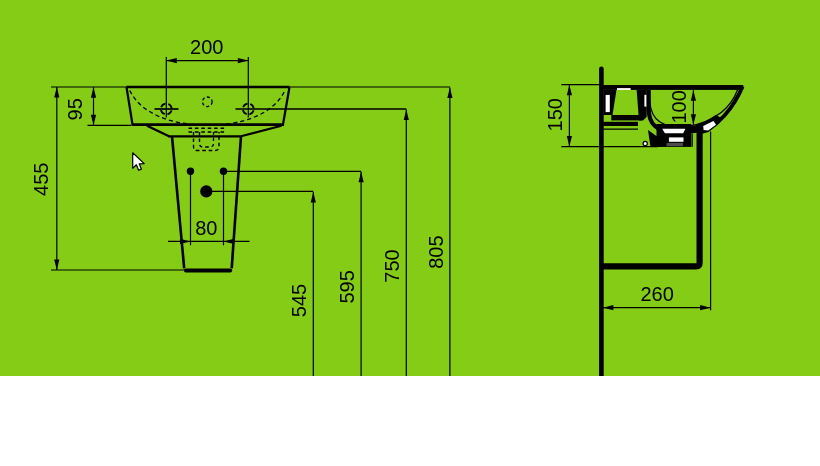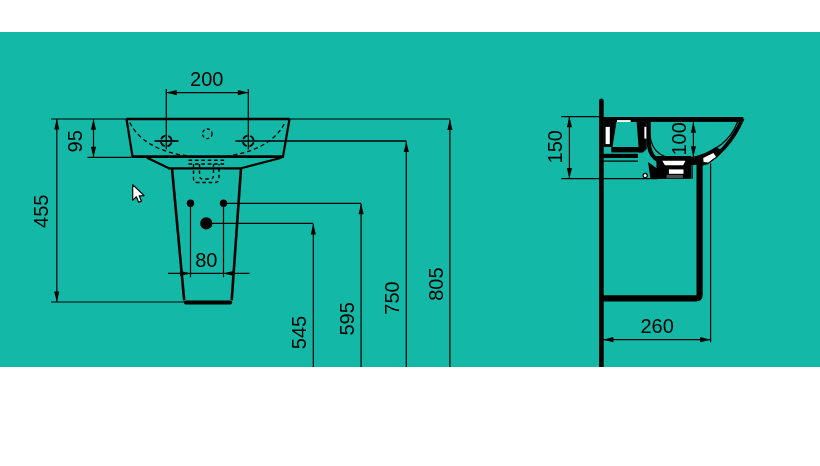--- a/index.html
+++ b/index.html
@@ -1,16 +1,16 @@
 <!DOCTYPE html>
 <html><head>
 <meta charset="utf-8">
 <style>
   html,body{margin:0;padding:0;background:#ffffff;}
-  .wrap{width:820px;height:335px;position:relative;overflow:hidden;background:#14b8a6;margin-top:32px;}
+  .wrap{width:820px;height:376px;position:relative;overflow:hidden;background:#84cc16;}
   svg{display:block;}
   text{font-family:"Liberation Sans",sans-serif;font-size:20px;fill:#000;}
 </style>
 </head>
 <body>
 <div class="wrap">
 <svg width="820" height="466" viewBox="0 0 820 466" fill="none" stroke-linecap="butt">
 
 <g stroke="#000" stroke-width="1.2">
   <line x1="51" y1="87" x2="450" y2="87"></line>

